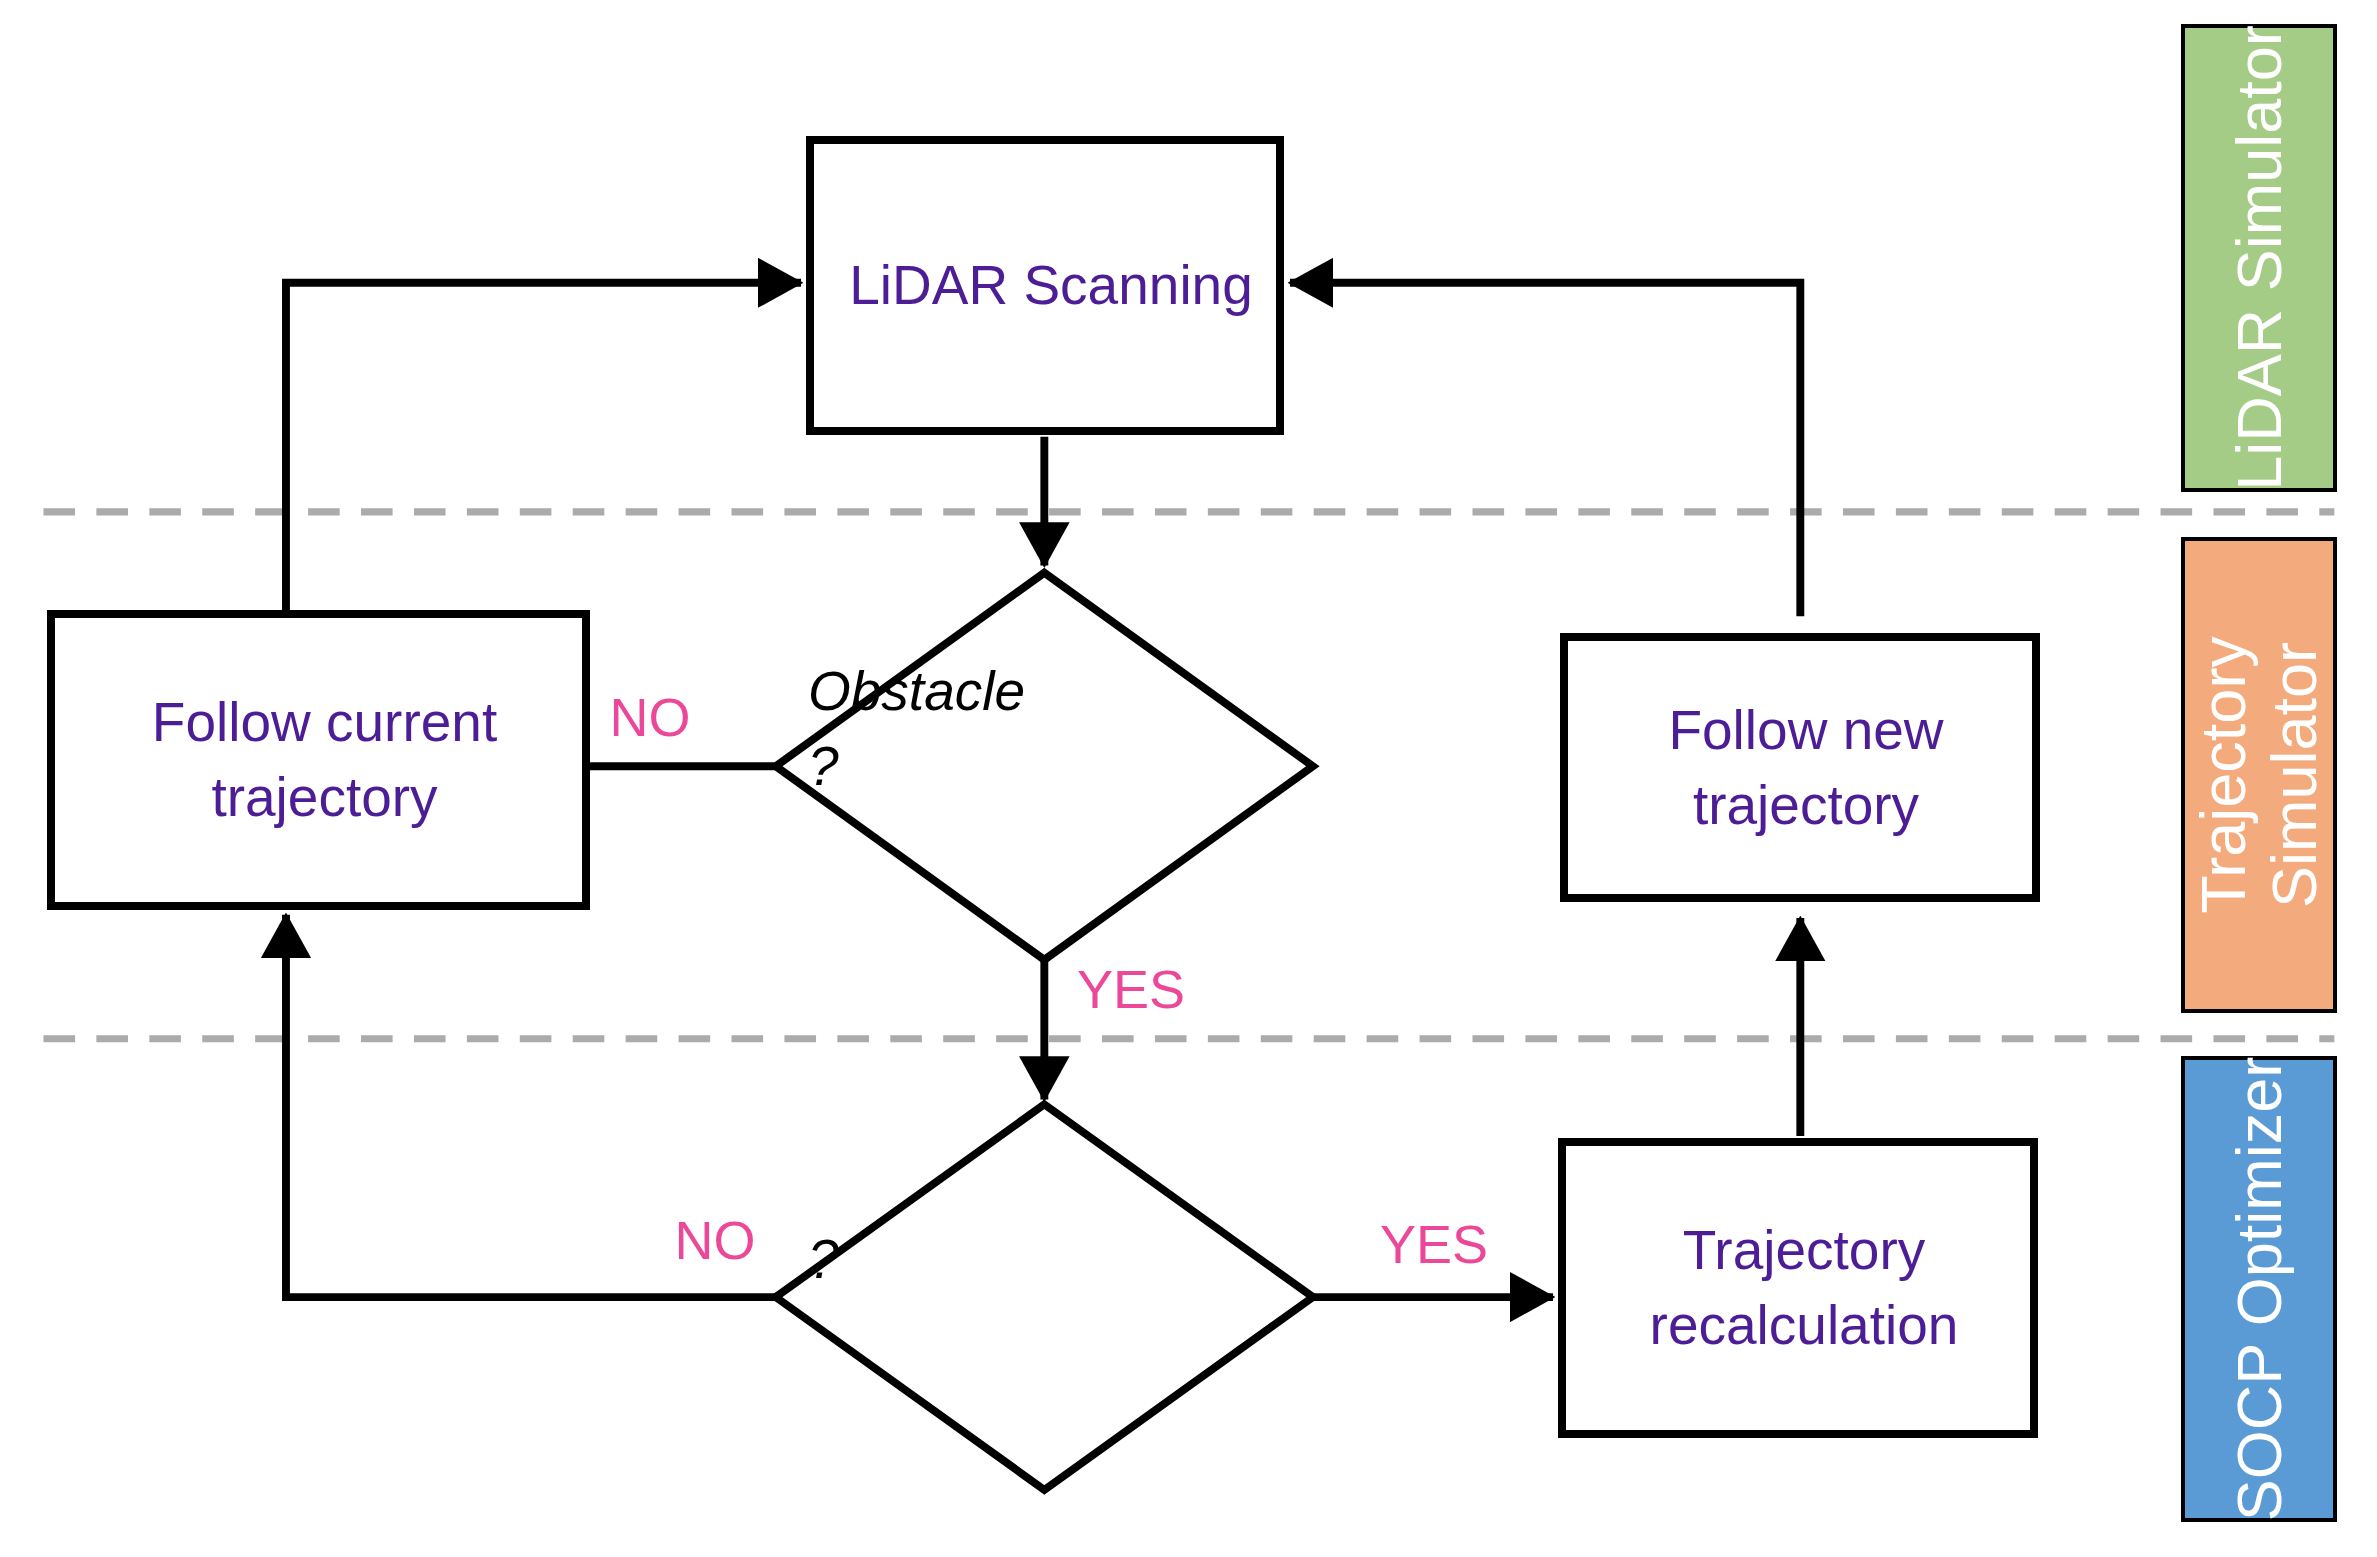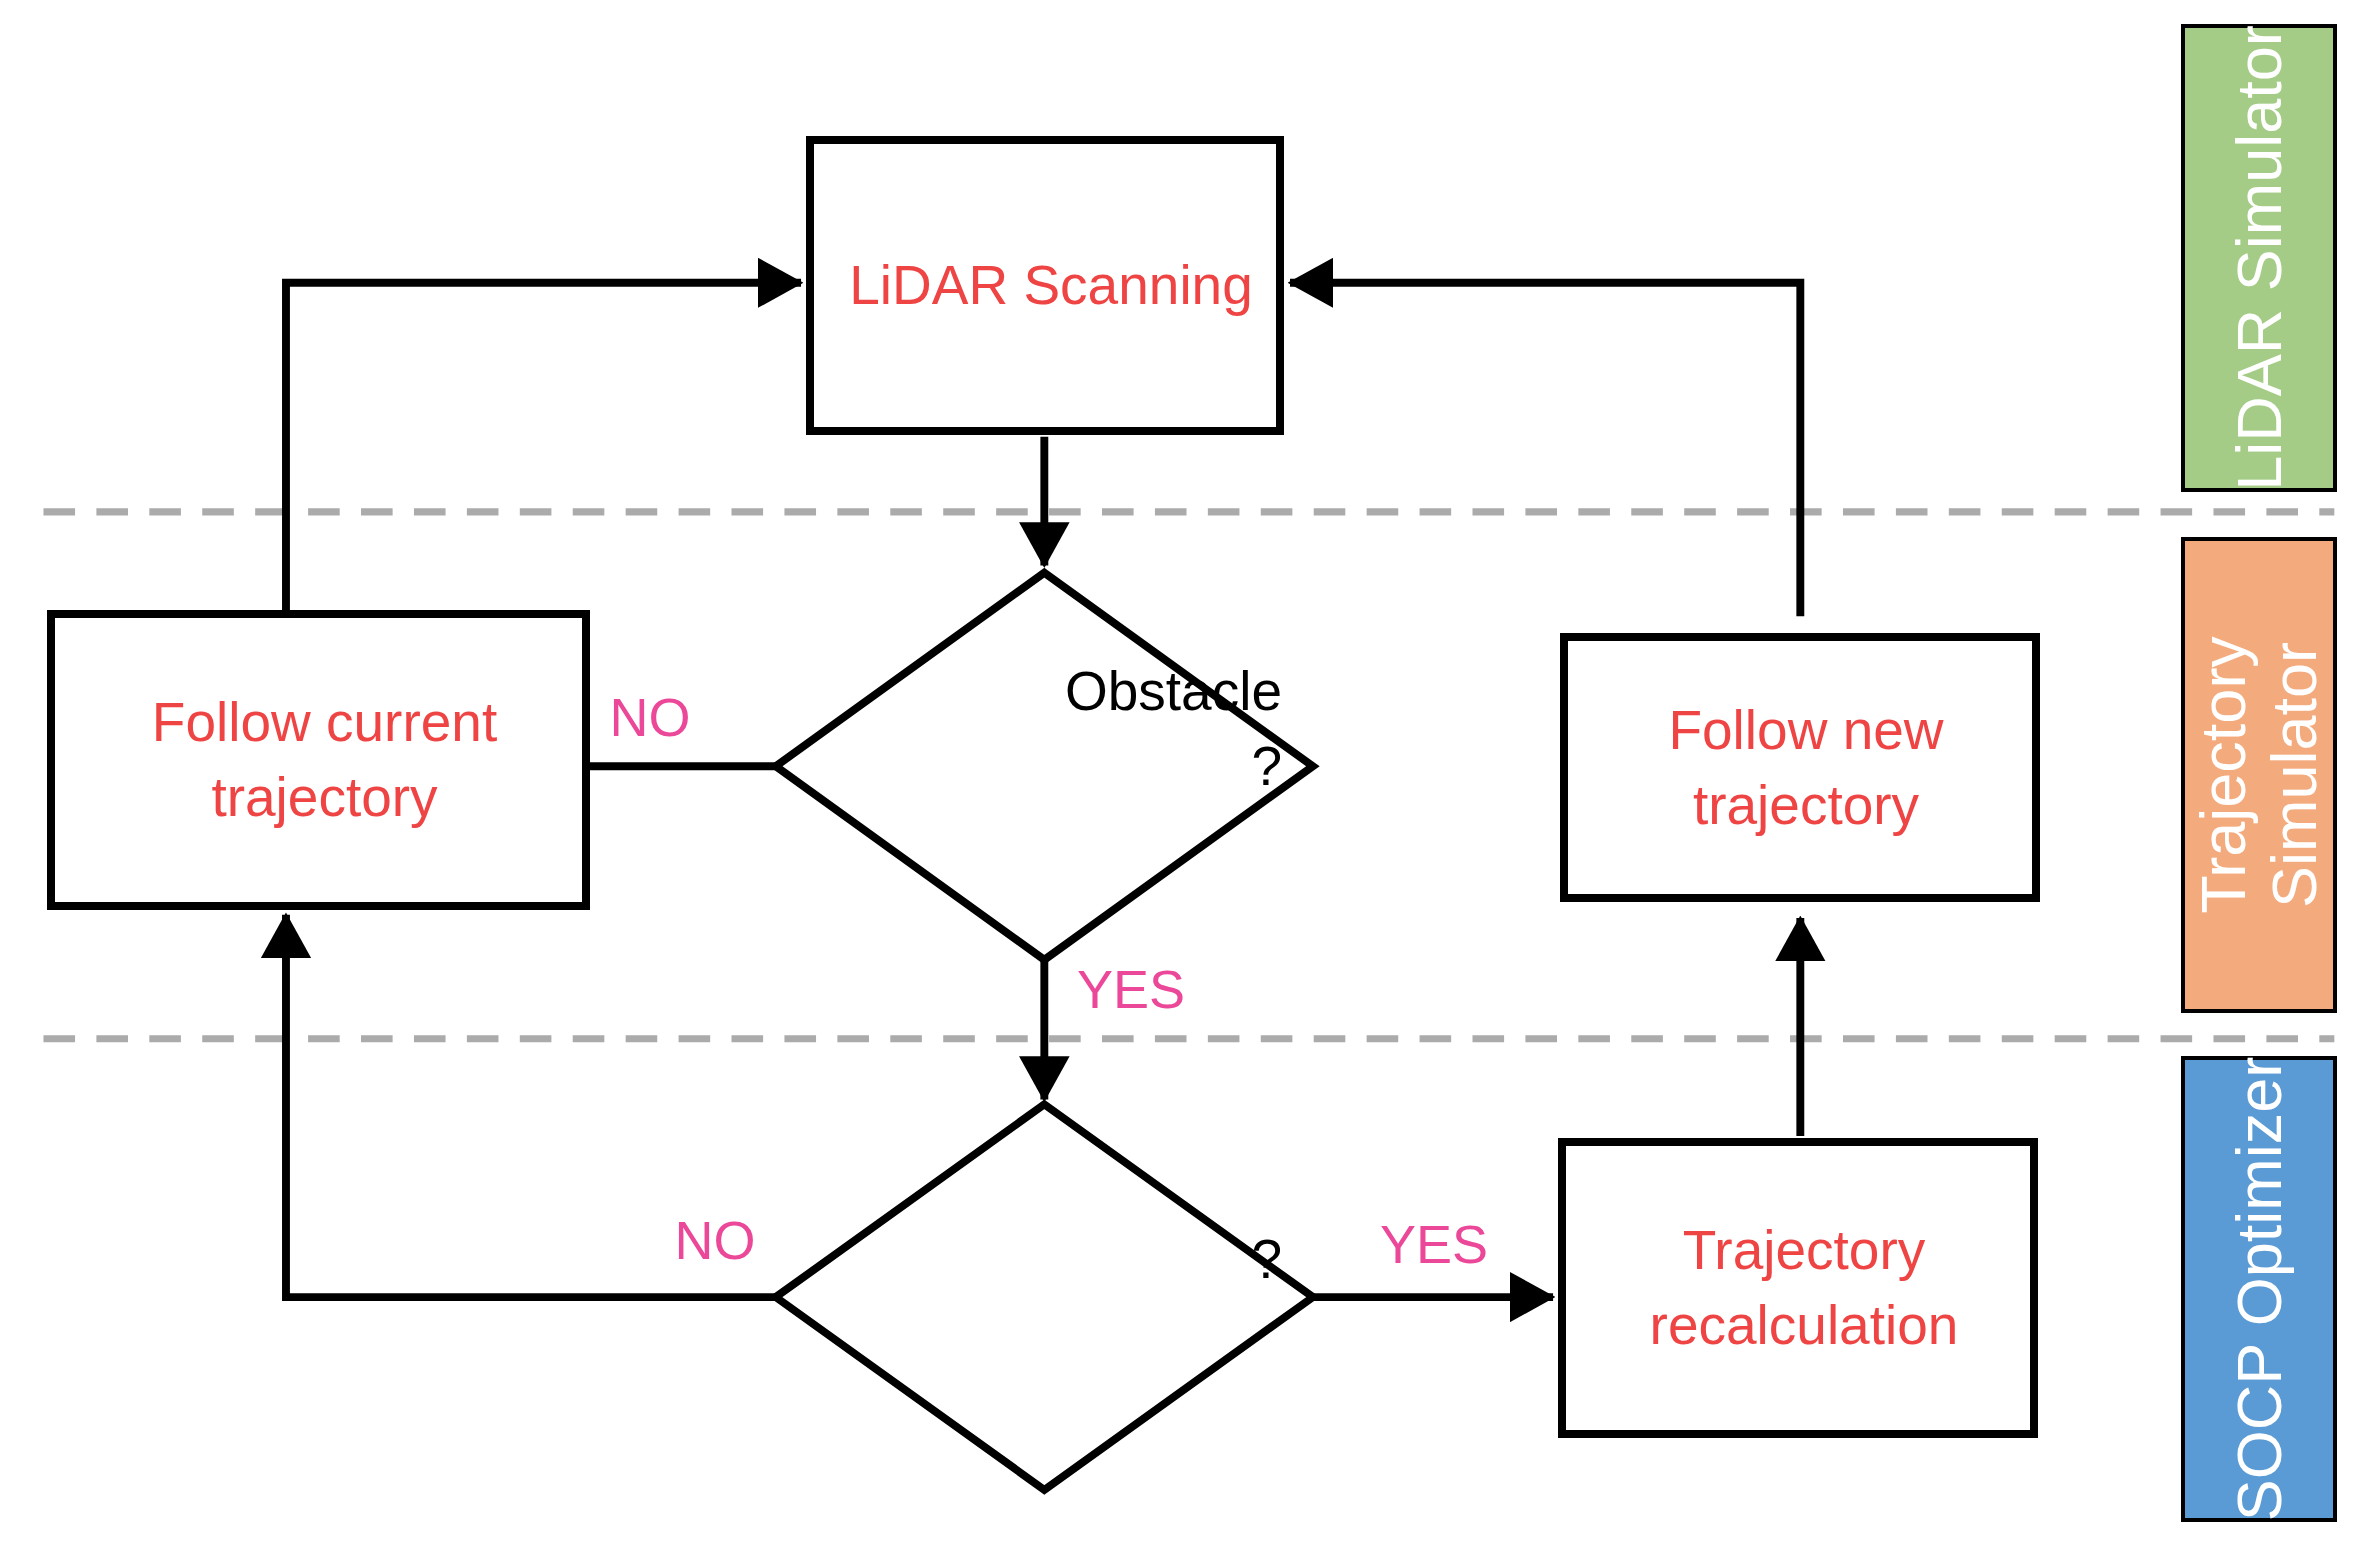--- a/index.html
+++ b/index.html
@@ -24,34 +24,35 @@
   }
   .node {
     position: absolute;
     box-sizing: border-box;
     background: #ffffff;
     border: 8.7px solid #000000;
     display: flex;
     align-items: center;
     justify-content: center;
     text-align: center;
-    color: #ef4444;
+    color: #4c1d95;
     font-size: 55px;
     line-height: 75px;
     letter-spacing: 0px;
     padding-left: 12px;
   }
   .node .line { display: block; }
   .diamond-label {
     position: absolute;
     box-sizing: border-box;
-    text-align: right;
+    text-align: left;
     color: #000000;
     font-size: 55px;
     line-height: 75px;
+    font-style: italic;
   }
   .diamond-label .line { display: block; }
   .edge-label {
     position: absolute;
     transform: translate(-50%, -50%);
     color: #ec4899;
     font-size: 54px;
     line-height: 54px;
     white-space: nowrap;
   }

